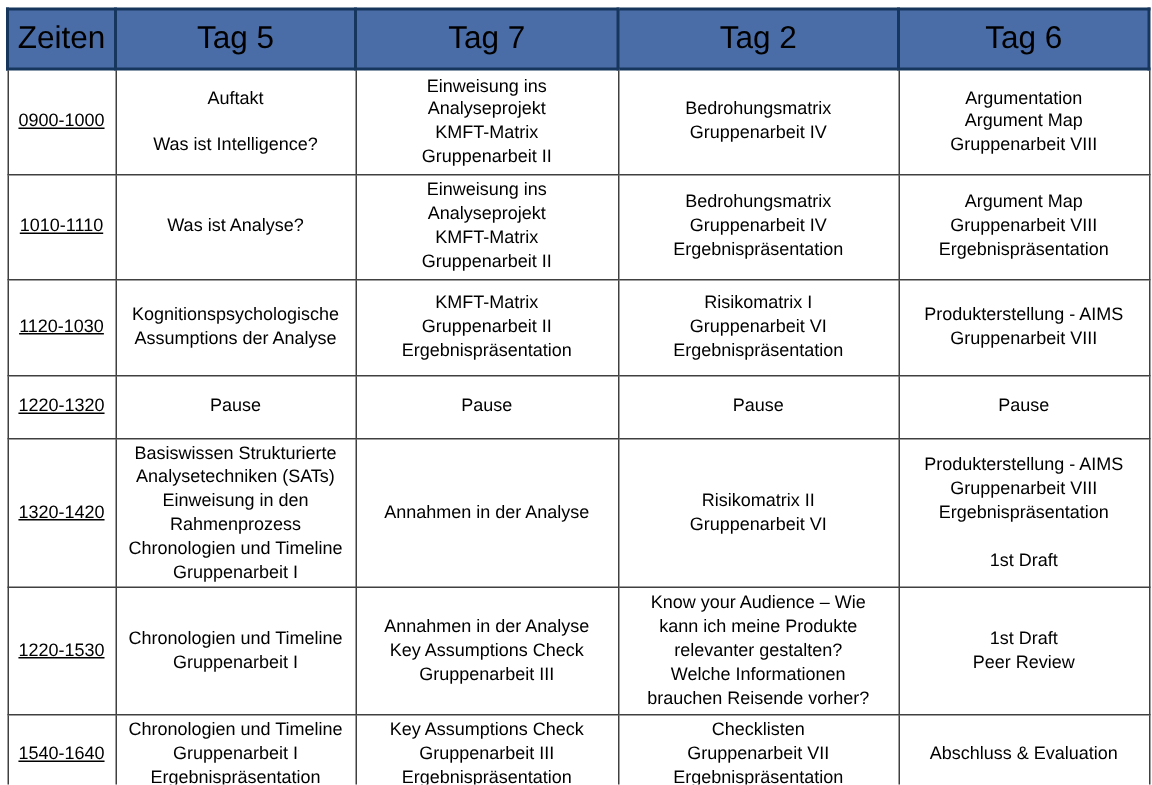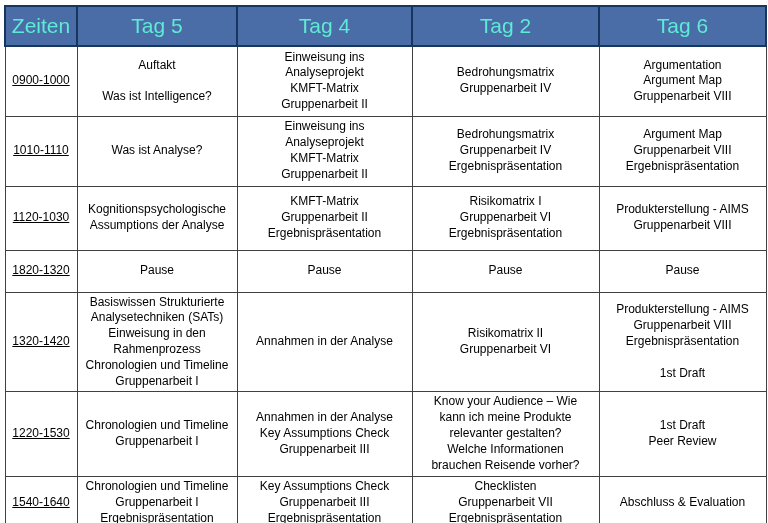--- a/index.html
+++ b/index.html
@@ -20,21 +20,21 @@
     margin: 5px 3px 0 4px;
   }
   col.c-time { width: 72px; }
   col.c-tag1 { width: 160px; }
   col.c-tag2 { width: 175px; }
   col.c-tag3 { width: 187px; }
   col.c-tag4 { width: 167px; }
 
   th.hdr {
     background: #4a6da7;
-    color: #5eead4;
+    color: #000000;
     font-size: 21px;
     font-weight: 400;
     border: 2px solid #17365d;
     height: 38px;
     vertical-align: middle;
     padding: 0;
   }
   td.cell {
     border: 1px solid #404040;
     color: #000000;
@@ -67,21 +67,21 @@
     <col class="c-time">
     <col class="c-tag1">
     <col class="c-tag2">
     <col class="c-tag3">
     <col class="c-tag4">
   </colgroup>
   <thead>
     <tr>
       <th class="hdr">Zeiten</th>
       <th class="hdr">Tag 5</th>
-      <th class="hdr">Tag 4</th>
+      <th class="hdr">Tag 7</th>
       <th class="hdr">Tag 2</th>
       <th class="hdr">Tag 6</th>
     </tr>
   </thead>
   <tbody>
     <tr class="r1">
       <td class="cell time">0900-1000</td>
       <td class="cell">Auftakt
 
 Was ist Intelligence?</td>
@@ -116,21 +116,21 @@
       <td class="cell">KMFT-Matrix
 Gruppenarbeit II
 Ergebnispräsentation</td>
       <td class="cell">Risikomatrix I
 Gruppenarbeit VI
 Ergebnispräsentation</td>
       <td class="cell">Produkterstellung - AIMS
 Gruppenarbeit VIII</td>
     </tr>
     <tr class="r4">
-      <td class="cell time">1820-1320</td>
+      <td class="cell time">1220-1320</td>
       <td class="cell">Pause</td>
       <td class="cell">Pause</td>
       <td class="cell">Pause</td>
       <td class="cell">Pause</td>
     </tr>
     <tr class="r5">
       <td class="cell time">1320-1420</td>
       <td class="cell">Basiswissen Strukturierte
 Analysetechniken (SATs)
 Einweisung in den

